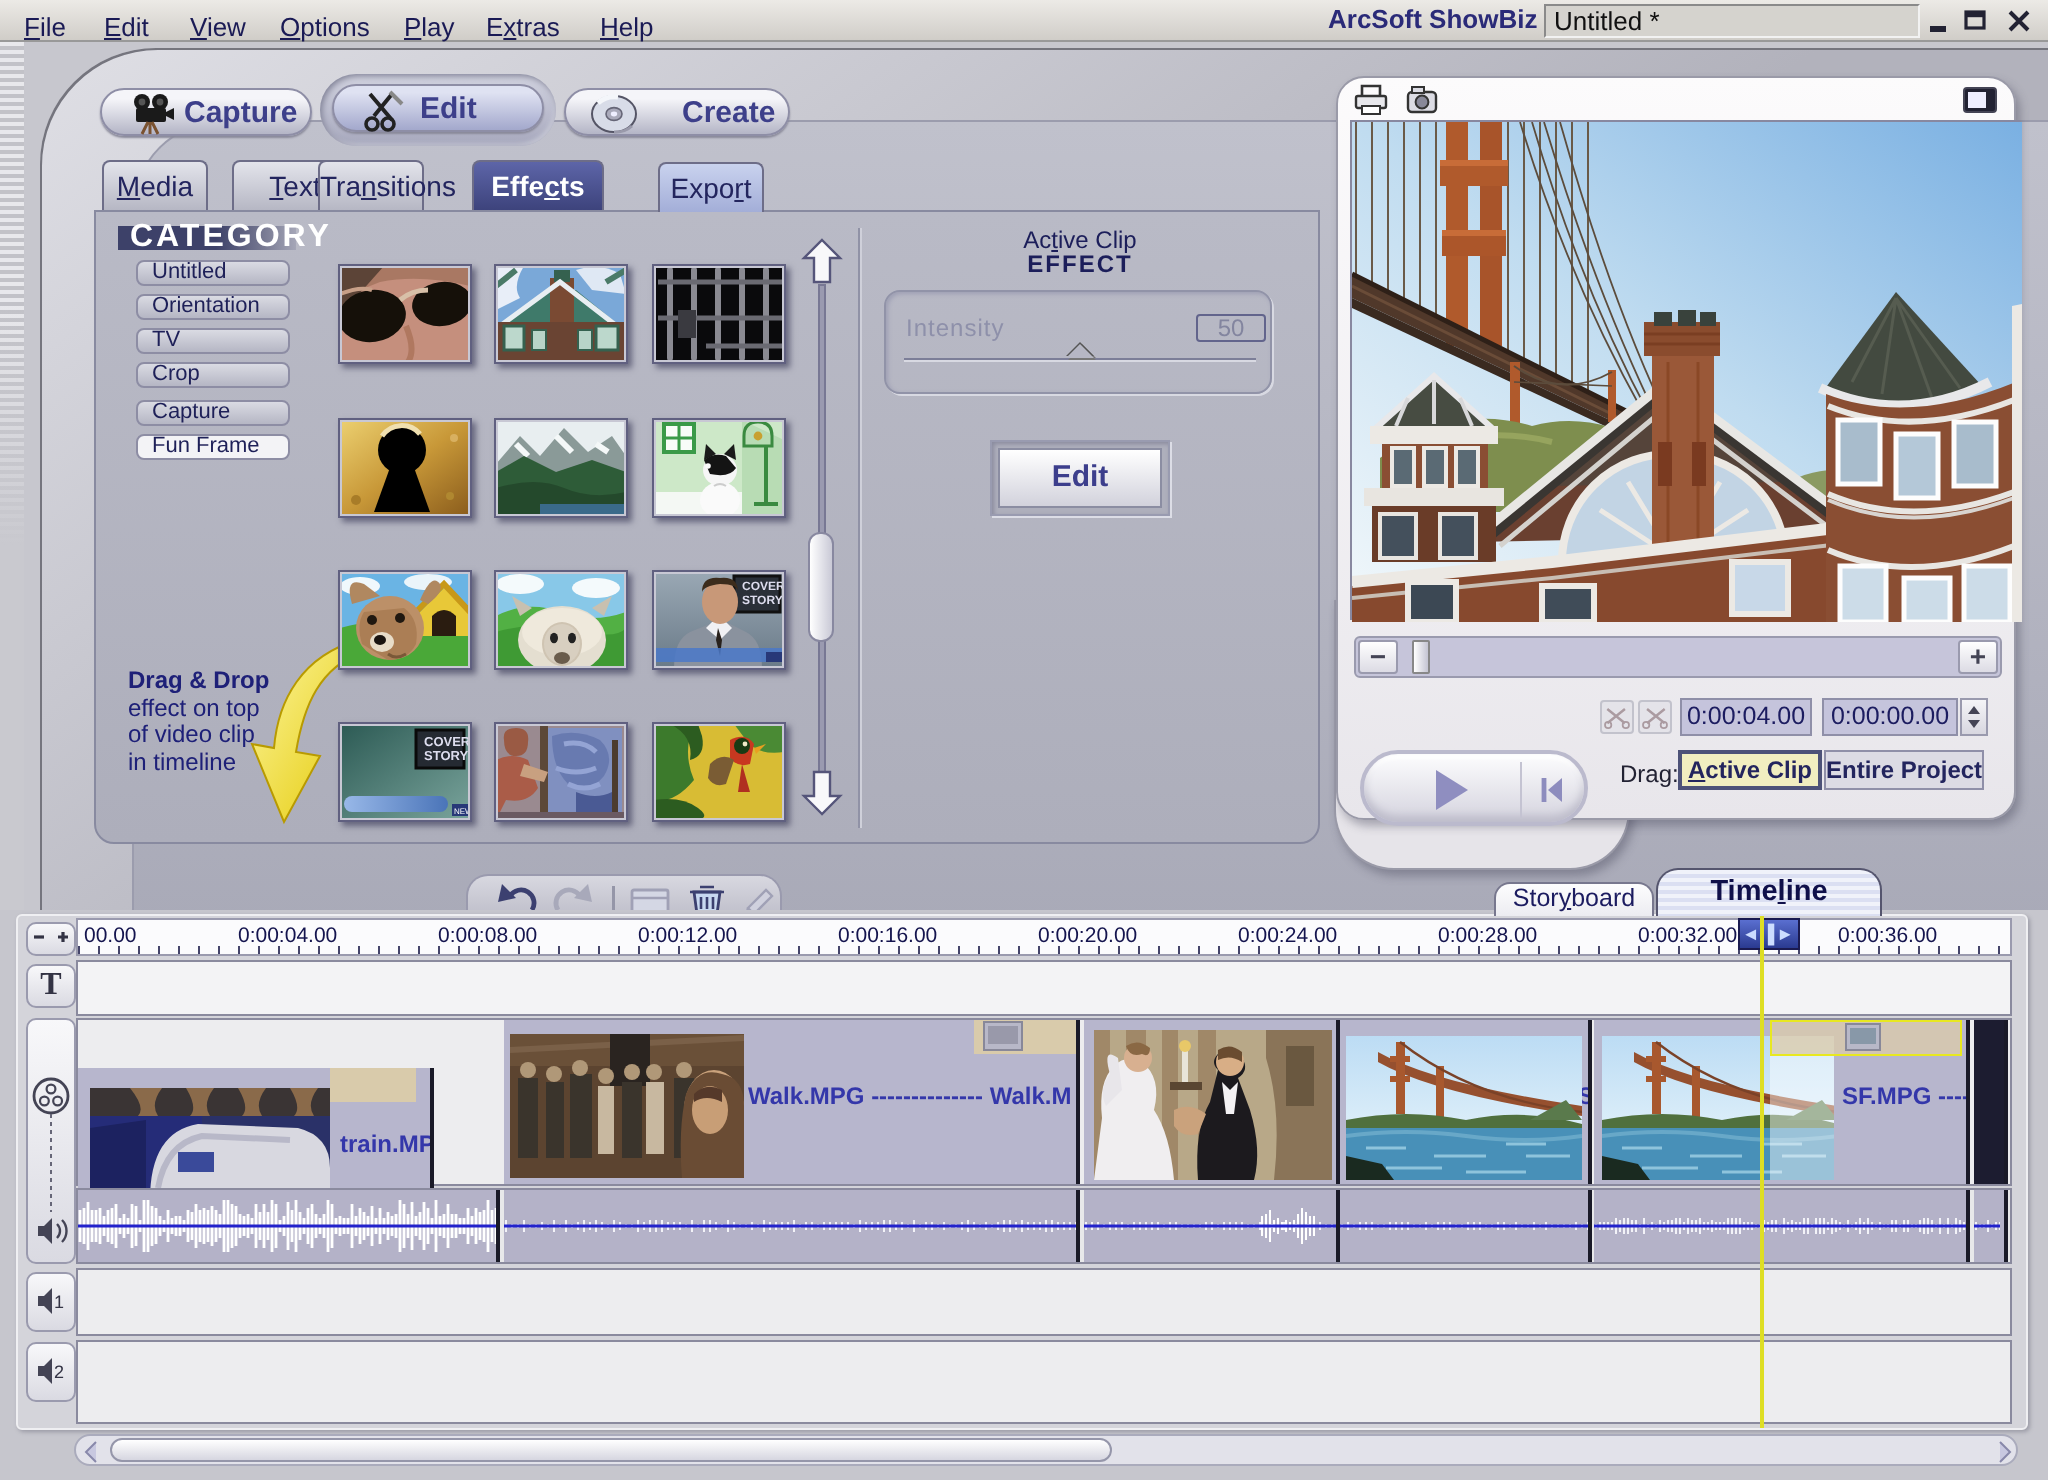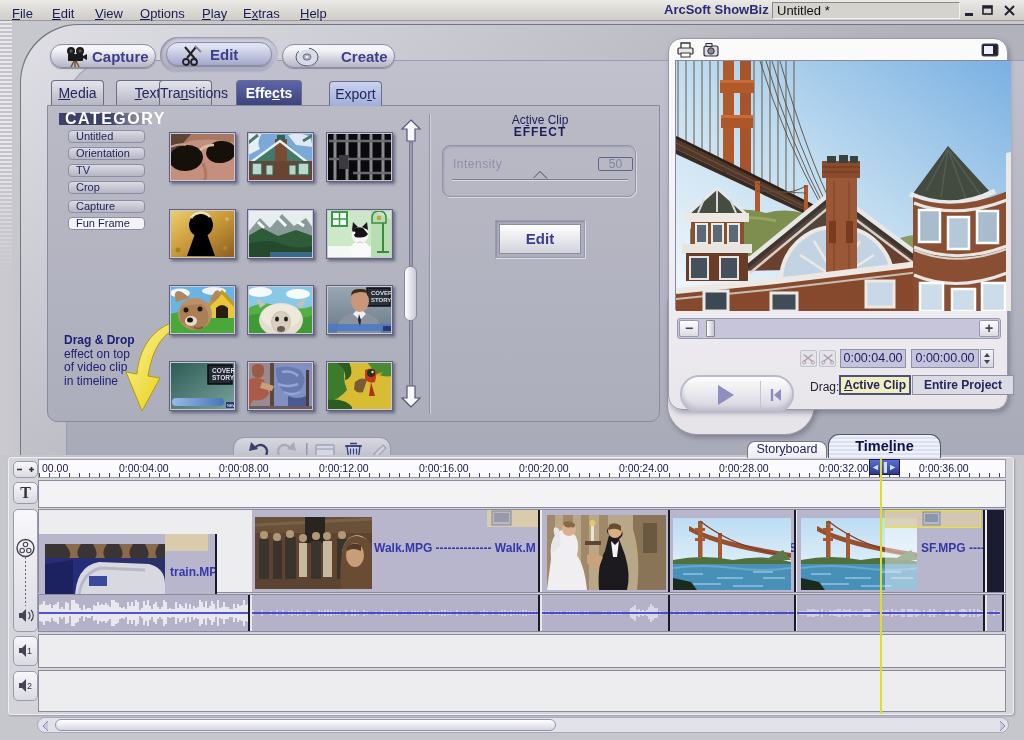--- a/index.html
+++ b/index.html
@@ -101,21 +101,21 @@
   background:linear-gradient(#fdfdfe,#d4d3de); border:2px solid #bbbacd; border-radius:20px;
   box-shadow:inset 0 -3px 4px #bdbcca, inset 0 2px 2px #fff; }
 #playtri { position:absolute; left:36px; top:8px; width:0; height:0;
   border-top:10px solid transparent; border-bottom:10px solid transparent; border-left:16px solid #8f8ec0; }
 #pipebtn { position:absolute; left:78px; top:4px; width:30px; height:28px; border-left:1px solid #c4c3d2;
   color:#8d8cbe; font-size:15px; text-align:center; line-height:28px; font-weight:bold; }
 #playlbl { position:absolute; left:141px; top:341px; color:#223; font-size:12px; }
 #activeclip { position:absolute; left:170px; top:336px; width:72px; height:20px;
   background:#f1eec0; border:2px solid #4d5278; color:#23255e; font-weight:bold; font-size:12px;
   text-align:center; line-height:16px; white-space:nowrap; }
-#entireproj { position:absolute; left:243px; top:336px; width:102px; height:20px;
+#entireproj { position:absolute; left:243px; top:336px; width:80px; height:20px;
   background:#dcdbe4; border:1px solid #8f8fa8; color:#23255e; font-weight:bold;
   font-size:12px; text-align:center; line-height:18px; white-space:nowrap; }
 
 
 #undobar { position:absolute; left:233px; top:437px; width:158px; height:23px;
   background:linear-gradient(#d8d8e0,#bcbcc8); border:1px solid #9a9aae; border-bottom:none;
   border-radius:11px 11px 0 0; }
 #sbtab { position:absolute; left:747px; top:441px; width:80px; height:17px;
   background:linear-gradient(#fdfdfe,#ececf1); border:1px solid #77778e; border-bottom:none;
   border-radius:8px 8px 0 0; color:#1c1c60; font-size:12.5px; text-align:center; line-height:15px; z-index:6;}

